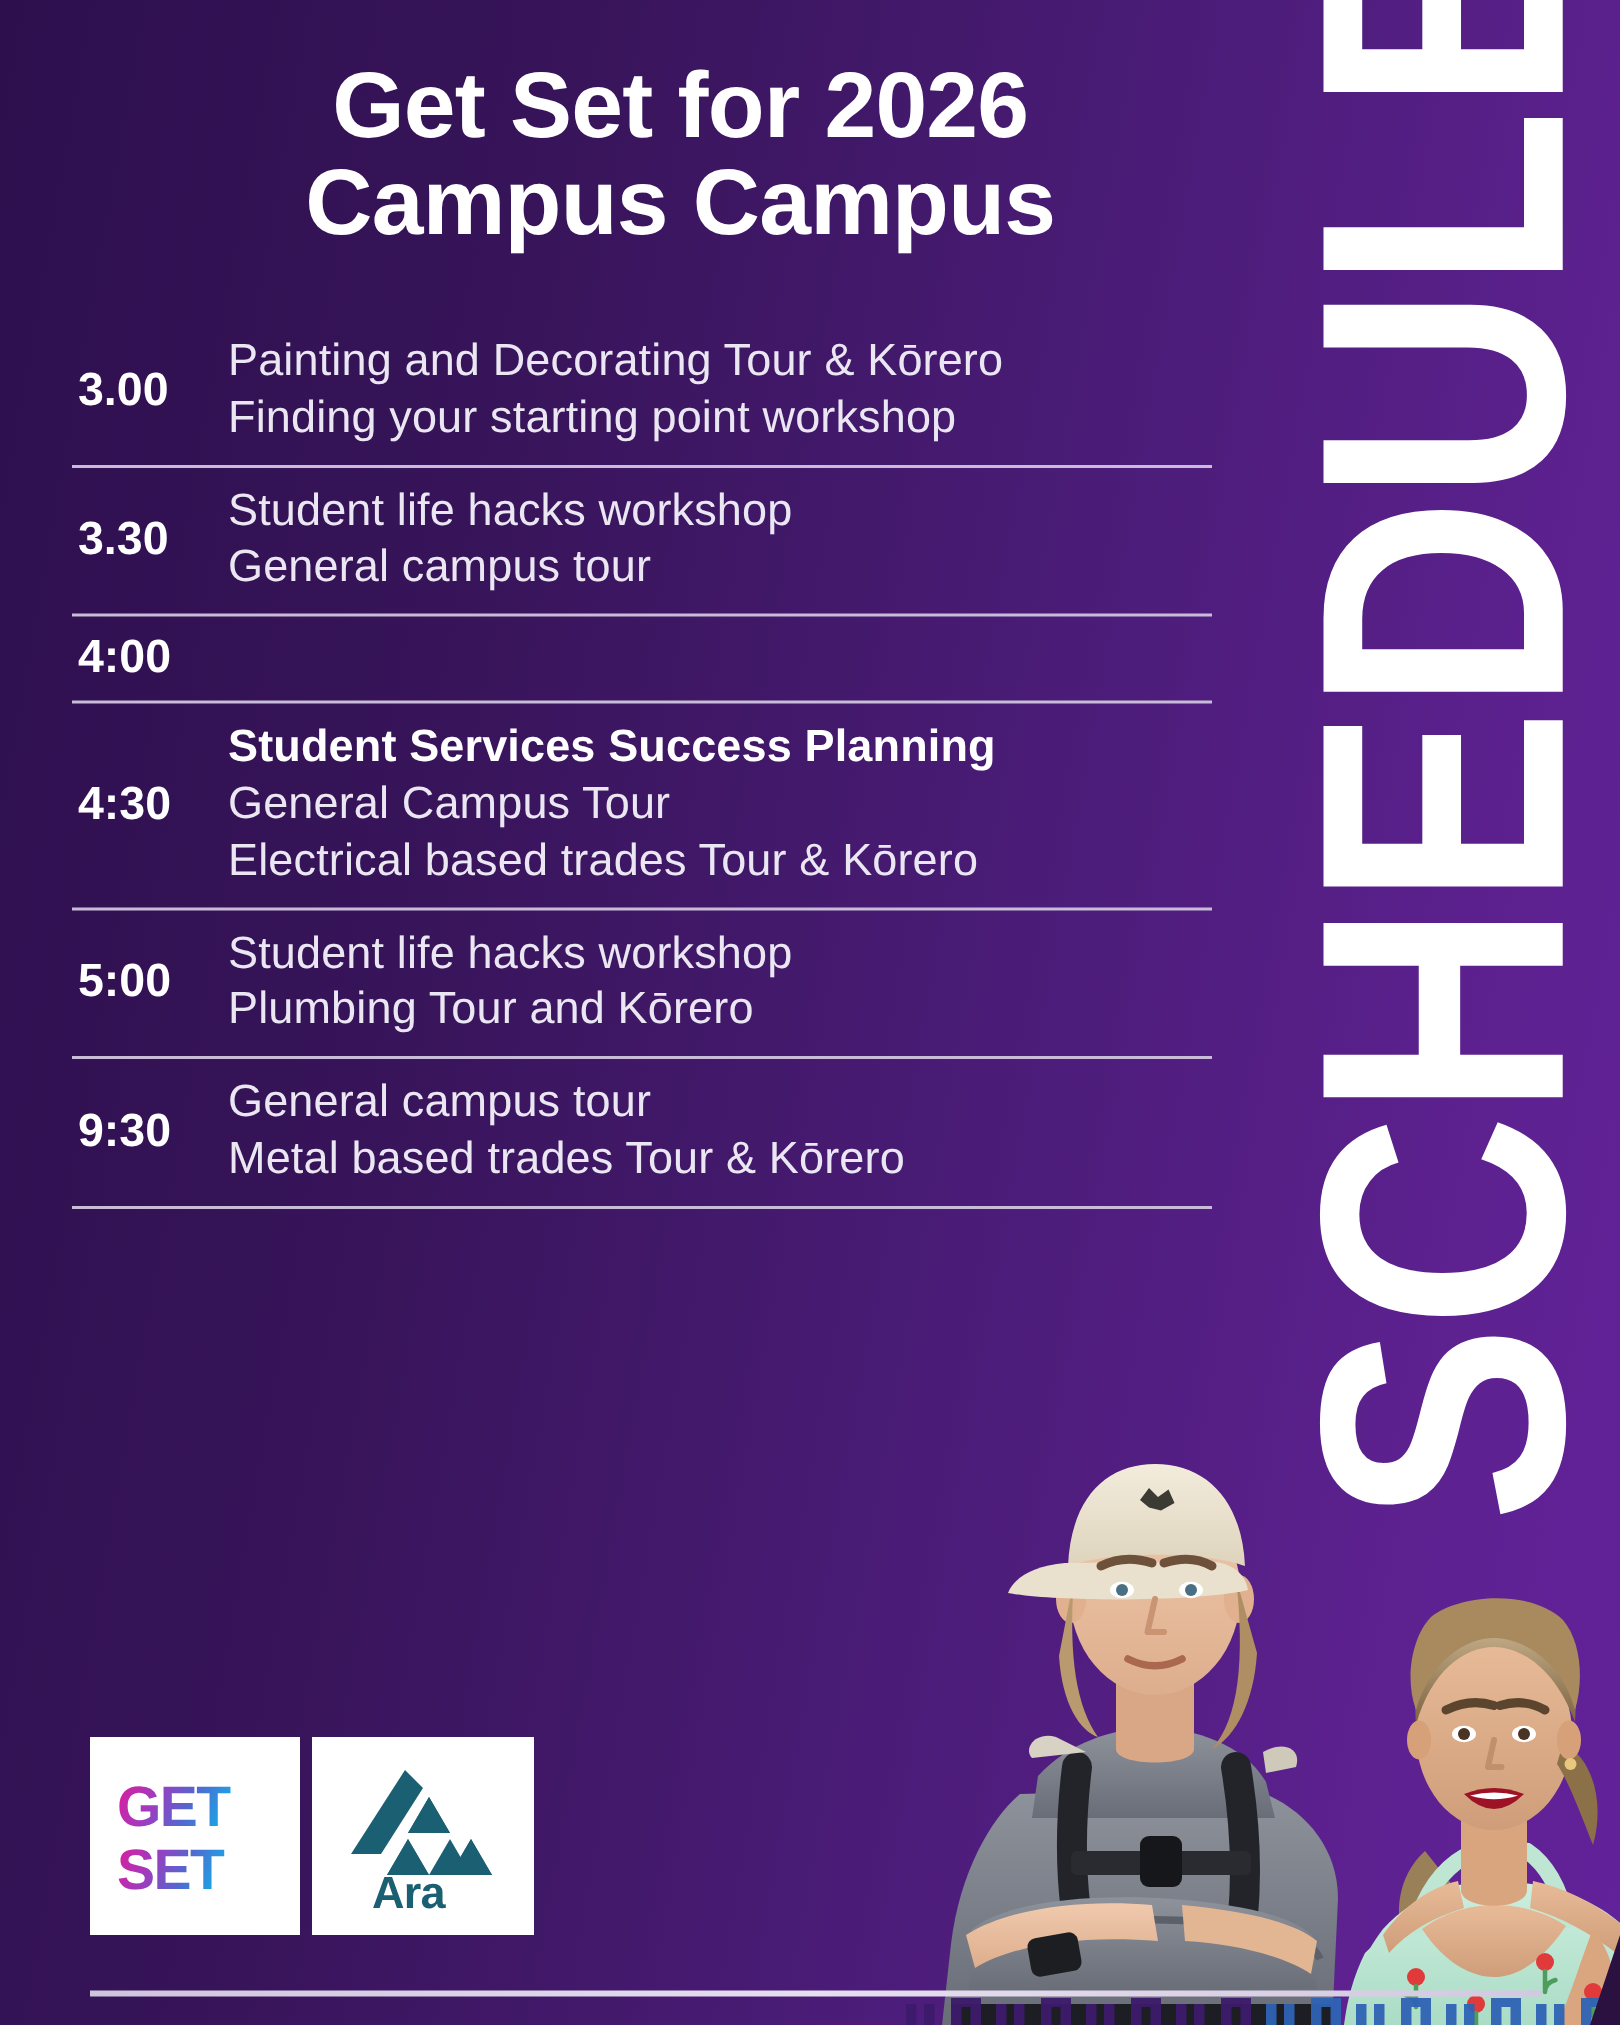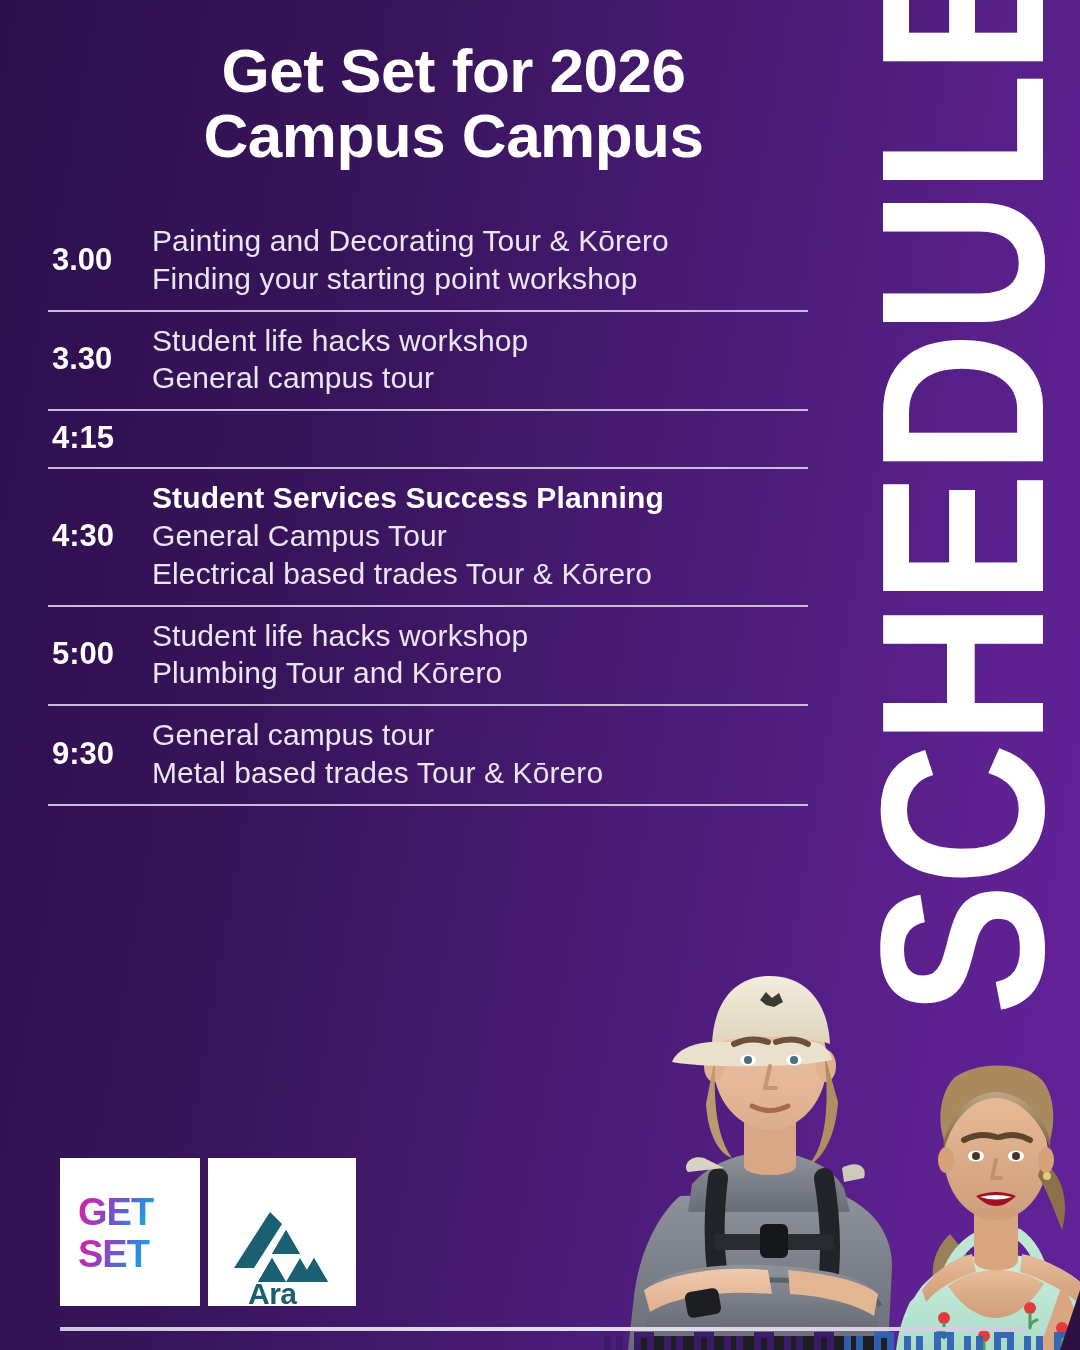--- a/index.html
+++ b/index.html
@@ -133,27 +133,27 @@
     position: absolute;
     left: 60px;
     top: 1158px;
     display: flex;
     gap: 8px;
     z-index: 8;
   }
   .logo-card {
     background: #ffffff;
     width: 140px;
-    height: 148px;
+    height: 132px;
     display: flex;
     align-items: center;
     justify-content: center;
     box-sizing: border-box;
   }
-  .logo-card.ara-card { width: 148px; align-items: flex-end; }
+  .logo-card.ara-card { width: 148px; }
   #getset-logo { width: 104px; height: 82px; }
   #ara-logo { width: 104px; height: 100px; }
 
   #bottom-rule {
     position: absolute;
     left: 60px;
     top: 1327px;
     width: 968px;
     height: 4px;
     background: linear-gradient(90deg, #cfc4dd 0%, #e6dff0 50%, #d3c8e0 100%);
@@ -194,21 +194,21 @@
         </div>
       </div>
       <div class="sched-row">
         <div class="sched-time">3.30</div>
         <div class="sched-items">
           <span class="sched-item">Student life hacks workshop</span>
           <span class="sched-item">General campus tour</span>
         </div>
       </div>
       <div class="sched-row">
-        <div class="sched-time">4:15</div>
+        <div class="sched-time">4:00</div>
       </div>
       <div class="sched-row">
         <div class="sched-time">4:30</div>
         <div class="sched-items">
           <span class="sched-item strong">Student Services Success Planning</span>
           <span class="sched-item">General Campus Tour</span>
           <span class="sched-item">Electrical based trades Tour &amp; Kōrero</span>
         </div>
       </div>
       <div class="sched-row">

